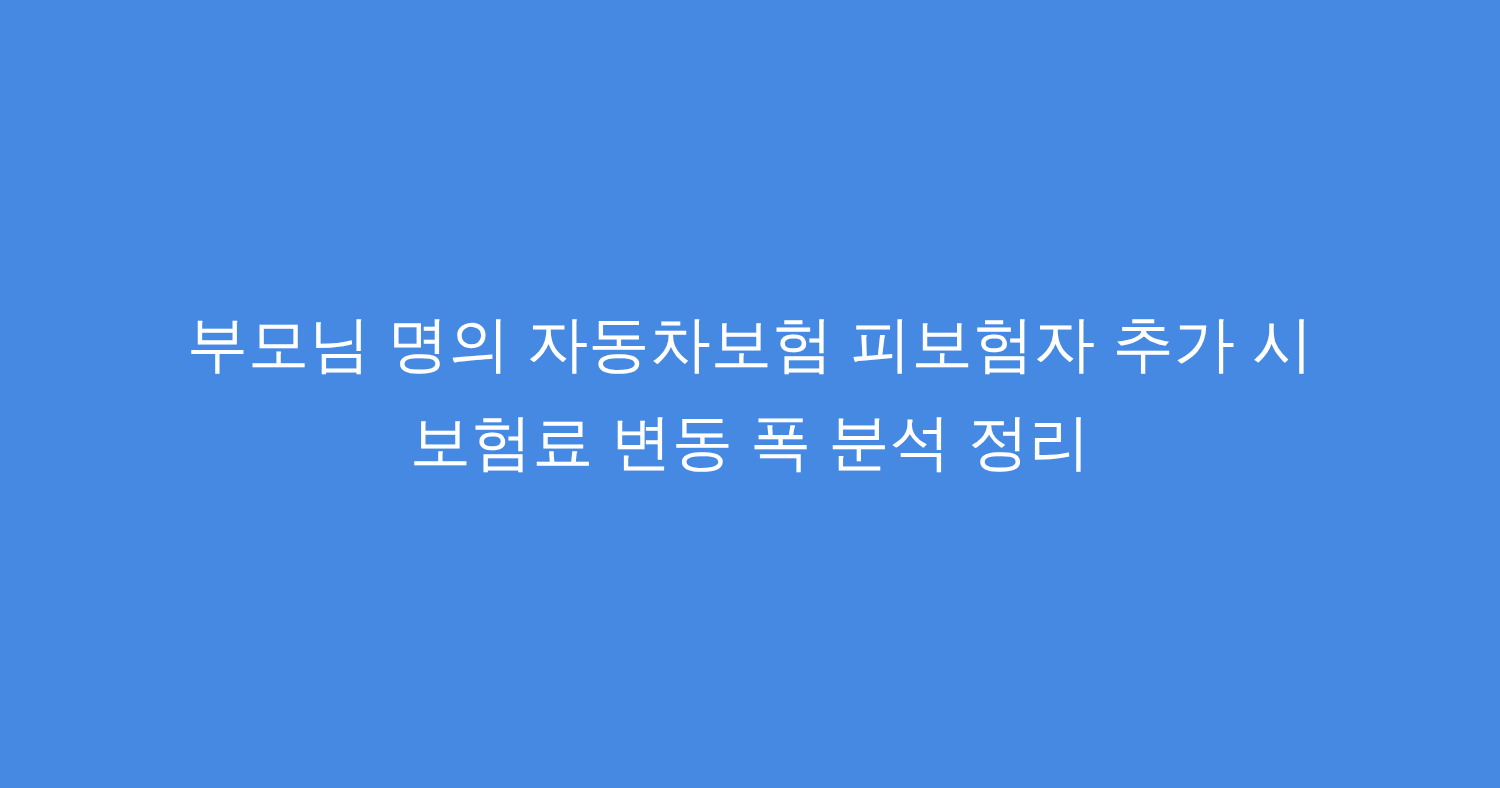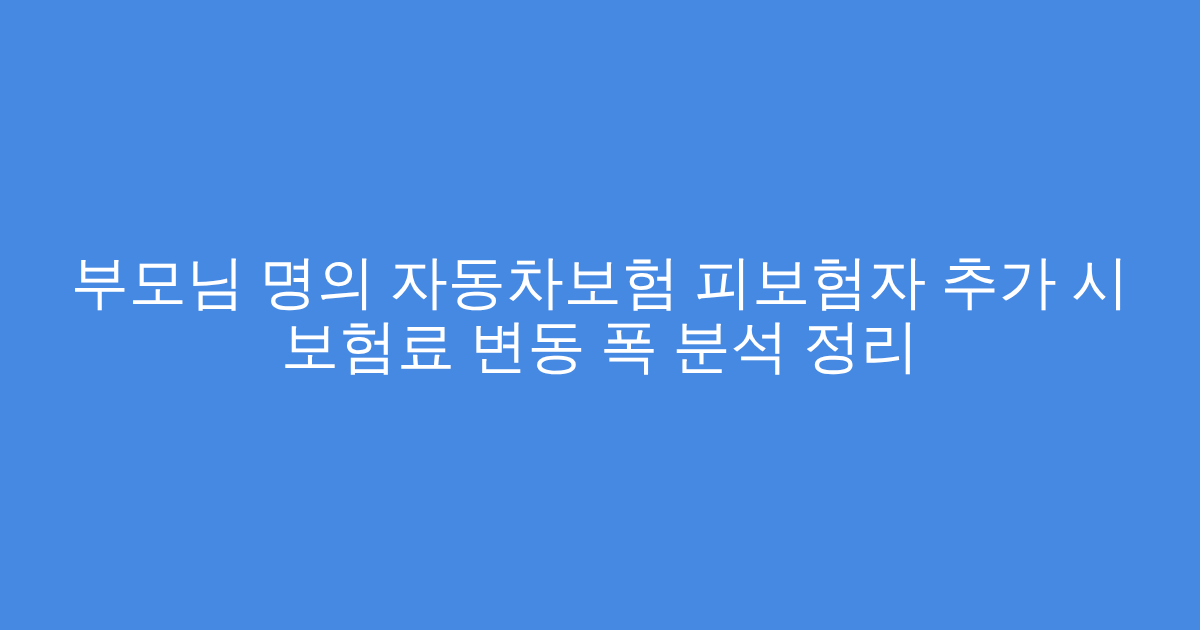--- a/index.html
+++ b/index.html
@@ -31,24 +31,24 @@
     margin: 0;
     padding: 0;
     text-align: center;
   }
 
   #title-text {
     display: block;
     margin: 0;
     padding: 0;
     color: #ffffff;
-    font-family: Liberation Serif, serif;
-    font-size: 58px;
+    font-family: Liberation Sans, sans-serif;
+    font-size: 49px;
     font-weight: 500;
-    line-height: 64px;
+    line-height: 78px;
     letter-spacing: 0px;
     word-break: keep-all;
     white-space: normal;
     text-rendering: geometricPrecision;
     -webkit-font-smoothing: antialiased;
   }
 </style>
 </head>
 <body>
 

